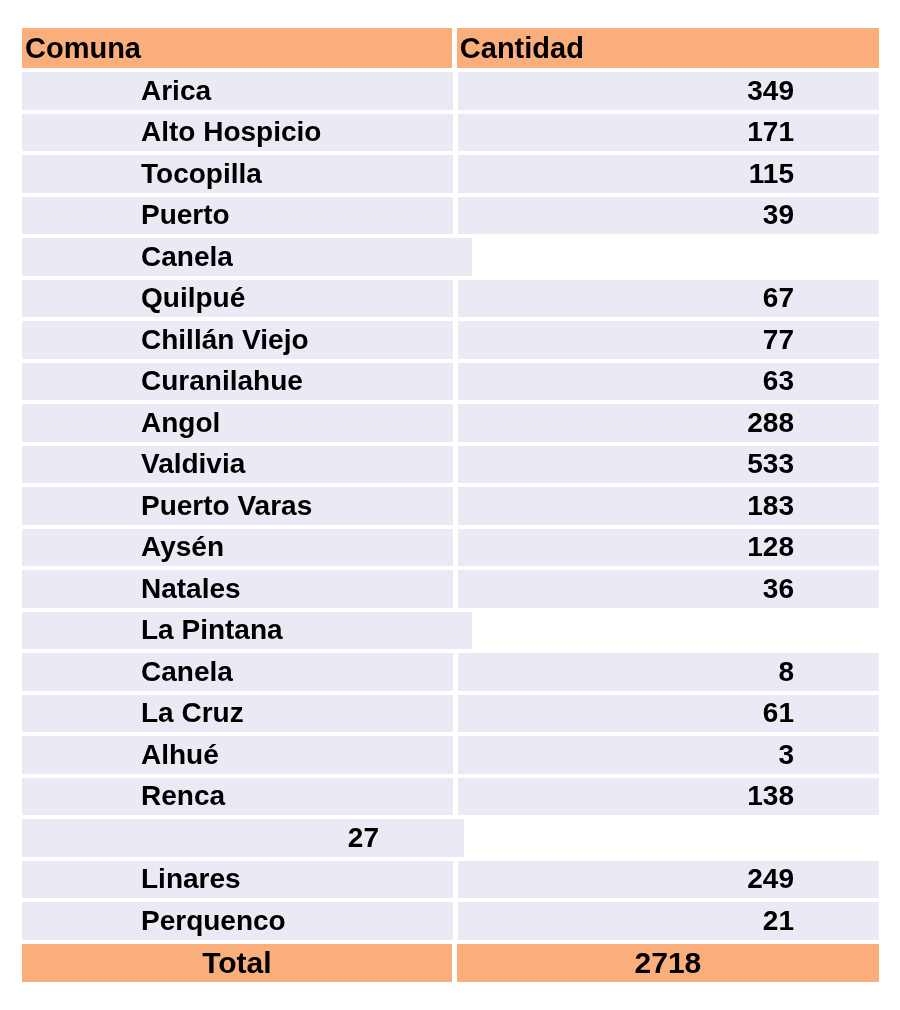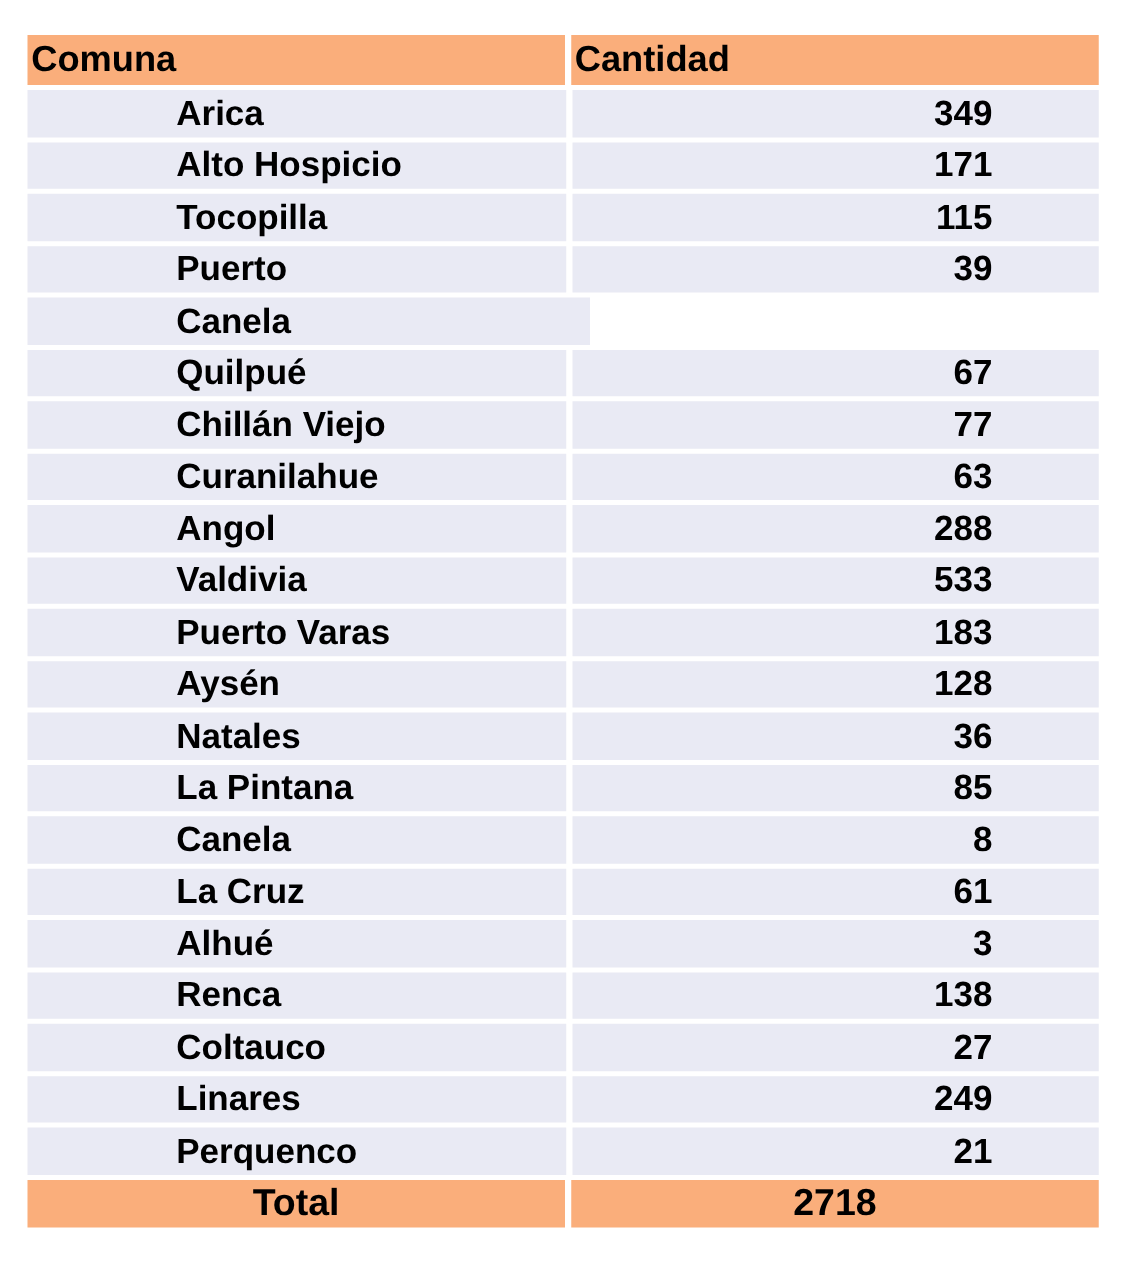--- a/index.html
+++ b/index.html
@@ -136,21 +136,20 @@
     <div class="cell c2">128</div>
   </div>
 
   <div class="row data-row">
     <div class="cell c1">Natales</div>
     <div class="cell c2">36</div>
   </div>
 
   <div class="row data-row">
     <div class="cell c1">La Pintana</div>
-    <div class="cell c2">85</div>
   </div>
 
   <div class="row data-row">
     <div class="cell c1">Canela</div>
     <div class="cell c2">8</div>
   </div>
 
   <div class="row data-row">
     <div class="cell c1">La Cruz</div>
     <div class="cell c2">61</div>
@@ -160,21 +159,20 @@
     <div class="cell c1">Alhué</div>
     <div class="cell c2">3</div>
   </div>
 
   <div class="row data-row">
     <div class="cell c1">Renca</div>
     <div class="cell c2">138</div>
   </div>
 
   <div class="row data-row">
-    <div class="cell c1">Coltauco</div>
     <div class="cell c2">27</div>
   </div>
 
   <div class="row data-row">
     <div class="cell c1">Linares</div>
     <div class="cell c2">249</div>
   </div>
 
   <div class="row data-row">
     <div class="cell c1">Perquenco</div>

